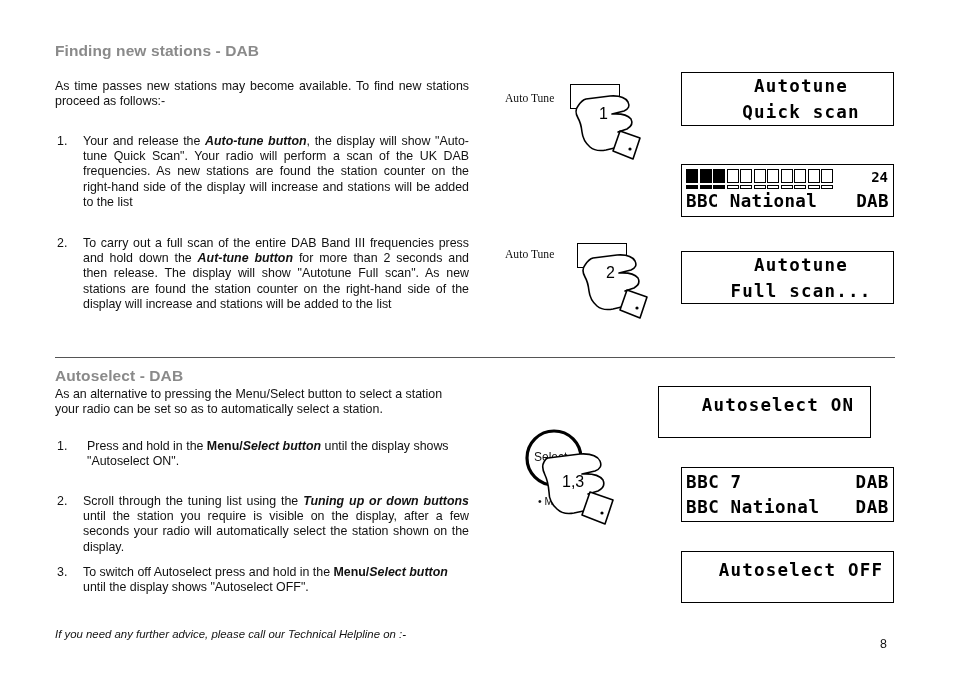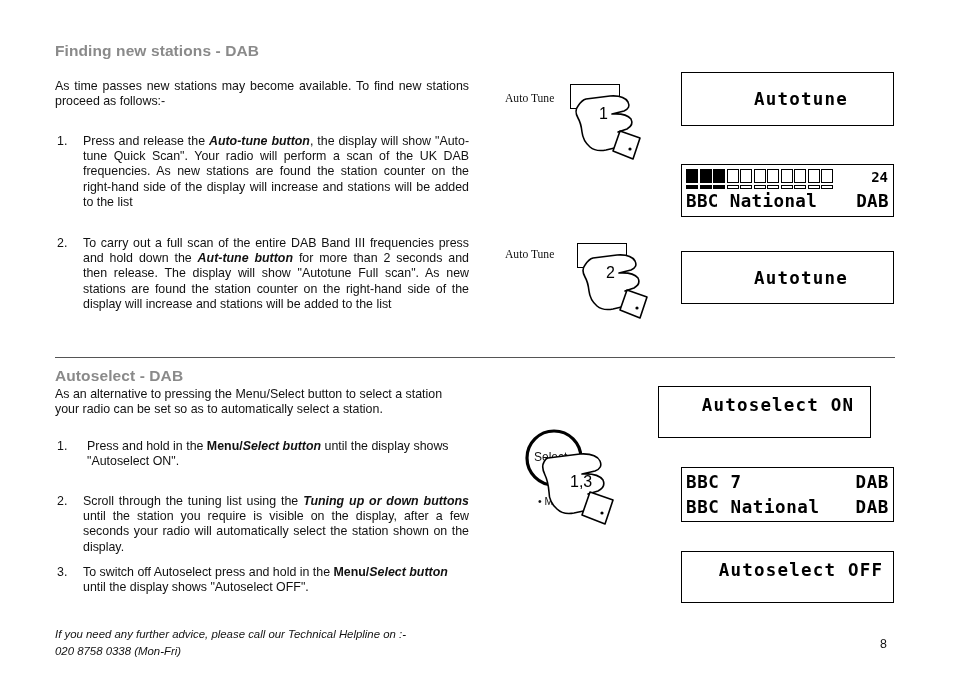--- a/index.html
+++ b/index.html
@@ -148,21 +148,21 @@
 
 <div class="page">
 
   <div class="sect-head" id="head1">Finding new stations - DAB</div>
 
   <div class="para" id="intro1">As time passes new stations may become available. To find new stations proceed as follows:-</div>
 
   <div class="li" id="li1">
     <span class="num">1.</span>
     <span class="body">
-      <span>Press and release the </span><b class="bi">Auto-tune button</b><span>, the display will show "Auto-tune Quick Scan". Your radio will perform a scan of the UK DAB frequencies. As new stations are found the station counter on the right-hand side of the display will increase and stations will be added to the list</span>
+      <span>Your and release the </span><b class="bi">Auto-tune button</b><span>, the display will show "Auto-tune Quick Scan". Your radio will perform a scan of the UK DAB frequencies. As new stations are found the station counter on the right-hand side of the display will increase and stations will be added to the list</span>
     </span>
   </div>
 
   <div class="li" id="li2">
     <span class="num">2.</span>
     <span class="body">
       <span>To carry out a full scan of the entire DAB Band III frequencies press and hold down the </span><b class="bi">Aut-tune button</b><span> for more than 2 seconds and then release. The display will show "Autotune Full scan". As new stations are found the station counter on the right-hand side of the display will increase and stations will be added to the list</span>
     </span>
   </div>
 
@@ -231,25 +231,26 @@
     <div class="menu-label" style="left:20px;top:67px;">•&nbsp;<span>Menu</span></div>
     <svg width="130" height="100" style="position:absolute;left:0;top:0;">
       <path d="M30 30 L62 26 Q78 25 82 33 Q85 40 77 43 L64 46
                Q80 45 85 52 Q88 59 80 63 L70 66
                Q81 66 83 72 Q84 79 75 81 L56 85
                Q45 87 39 81 Q31 74 31 64 Q30 53 27 47
                Q23 39 26 34 Q28 30 30 30 Z" fill="#ffffff" stroke="#000000" stroke-width="1.6" stroke-linejoin="round"></path>
       <path d="M72 64 L95 72 L87 96 L64 87 Z" fill="#ffffff" stroke="#000000" stroke-width="1.6" stroke-linejoin="round"></path>
       <circle cx="84" cy="85" r="1.6" fill="#000"></circle>
     </svg>
-    <div class="hand-num" style="left:52px;top:45px;">1,3</div>
+    <div class="hand-num" style="left:44px;top:45px;">1,3</div>
   </div>
 
   <div class="lcd centered" id="lcd1">
     <div class="line">Autotune</div>
+    <div class="line">Quick scan</div>
   </div>
 
   <div class="lcd" id="lcd2">
     <div class="scanrow">
       <div class="blocks" id="progress-blocks">
           <div class="blk on">
             <div class="top"></div>
             <div class="bot"></div>
           </div>
           <div class="blk on">
@@ -296,20 +297,21 @@
       <div class="counter">24</div>
     </div>
     <div class="stationrow">
       <span>BBC National</span>
       <span>DAB</span>
     </div>
   </div>
 
   <div class="lcd centered" id="lcd3">
     <div class="line">Autotune</div>
+    <div class="line">Full scan...</div>
   </div>
 
   <div class="lcd centered" id="lcd4">
     <div class="line">Autoselect ON</div>
   </div>
 
   <div class="lcd" id="lcd5">
     <div class="row">
       <span>BBC 7</span>
       <span>DAB</span>
@@ -319,17 +321,16 @@
       <span>DAB</span>
     </div>
   </div>
 
   <div class="lcd centered" id="lcd6">
     <div class="line">Autoselect OFF</div>
   </div>
 
   <div class="footer">
     <div>If you need any further advice, please call our Technical Helpline on :-</div>
-    <div>020 8758 0338 (Mon-Fri)</div>
   </div>
   <div class="pageno">8</div>
 
 </div>
 
 </body></html>

